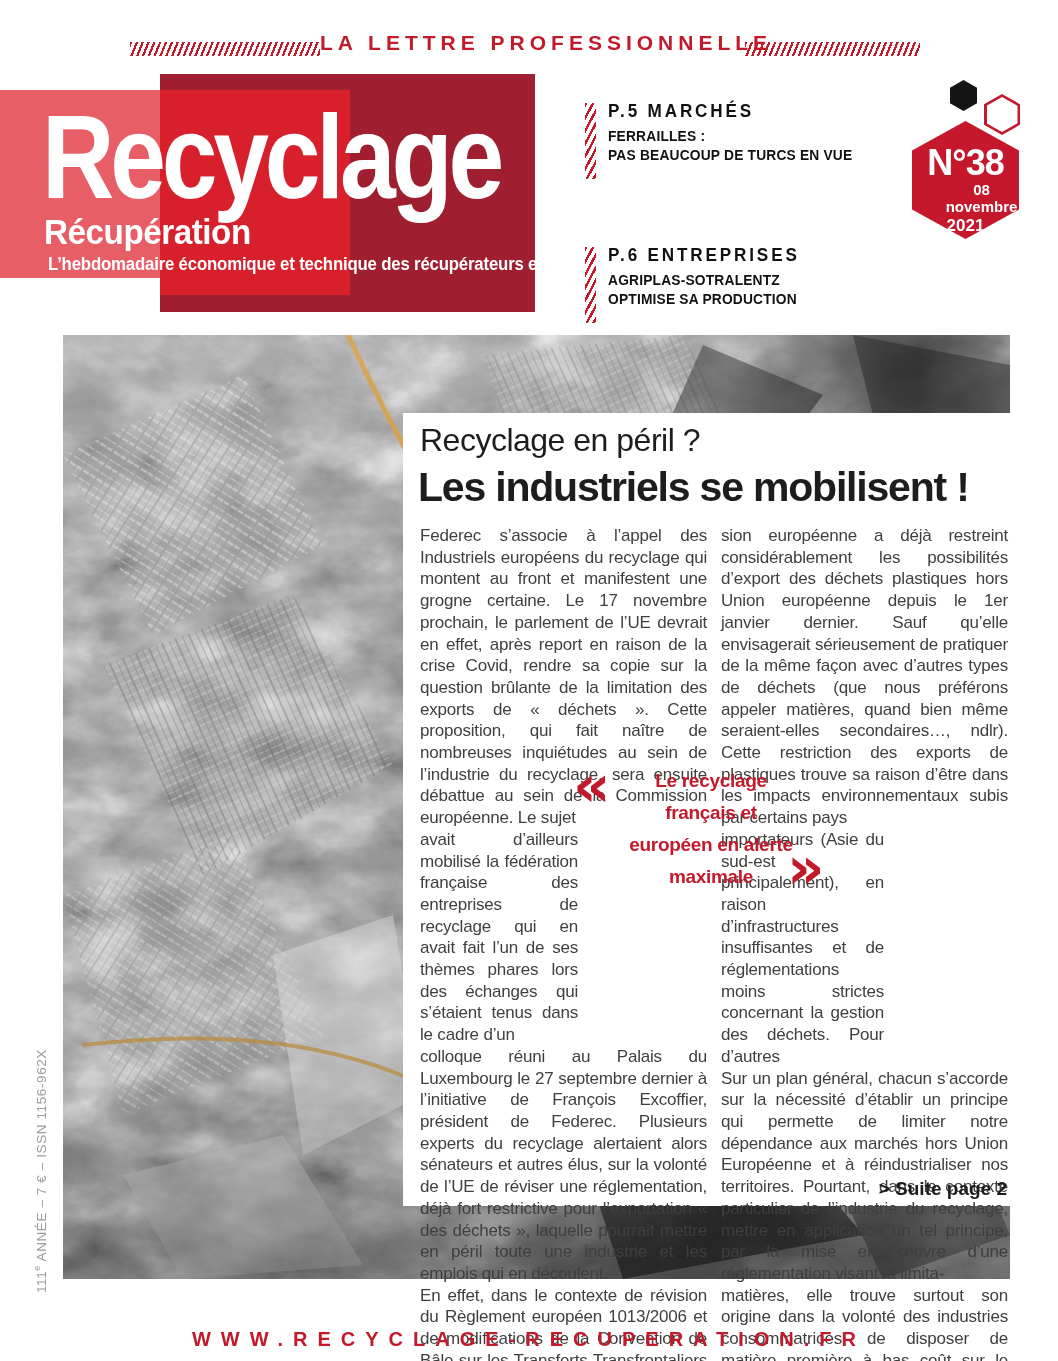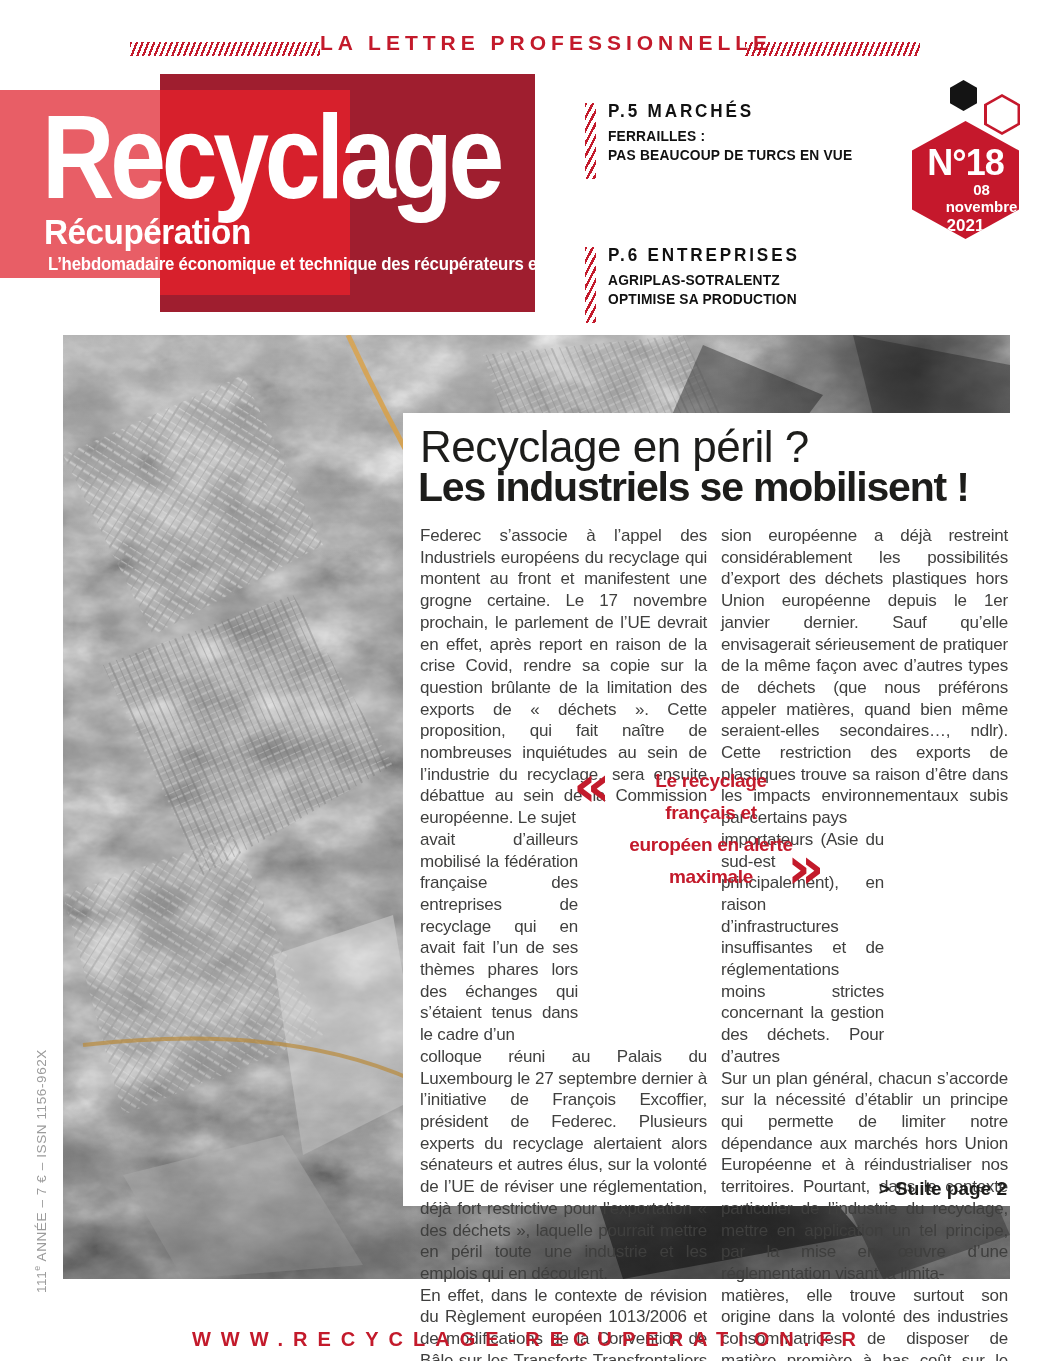--- a/index.html
+++ b/index.html
@@ -76,21 +76,21 @@
     content:"";position:absolute;inset:0;pointer-events:none;
     background:
       radial-gradient(circle at 90% 4%, rgba(0,0,0,0.6), transparent 16%),
       radial-gradient(circle at 70% 95%, rgba(0,0,0,0.45), transparent 30%),
       linear-gradient(to bottom, rgba(255,255,255,0.10), transparent 25%),
       linear-gradient(to bottom, transparent 78%, rgba(0,0,0,0.30));
   }
   
   .article-box{position:absolute;left:403px;top:413px;width:607px;height:793px;background:#ffffff;}
   .kicker{
-    position:absolute;left:17px;top:9px;font-size:44px;font-weight:400;
+    position:absolute;left:17px;top:9px;font-size:32px;font-weight:400;
     color:var(--ink);letter-spacing:-0.5px;white-space:nowrap;
   }
   .headline{
     position:absolute;left:15px;top:51px;font-size:41px;font-weight:800;
     color:var(--ink);letter-spacing:-1.2px;white-space:nowrap;
   }
   .columns{position:absolute;left:17px;top:112px;width:588px;display:flex;gap:14px;}
   .bodycol{width:287px;font-size:17px;line-height:21.7px;letter-spacing:-0.2px;
     text-align:justify;color:var(--body-ink);}
   .bodycol p{margin:0;}
@@ -147,21 +147,21 @@
       <div class="toc-line">AGRIPLAS-SOTRALENTZ</div>
       <div class="toc-line">OPTIMISE SA PRODUCTION</div>
     </div>
   </div>
 
   <div class="hex hex-black"></div>
   <div class="hex hex-outline-outer">
     <div class="hex hex-outline-inner"></div>
   </div>
   <div class="hex hex-badge">
-    <div class="badge-number">N°18</div>
+    <div class="badge-number">N°38</div>
     <div class="badge-date1">08 novembre</div>
     <div class="badge-date2">2021</div>
   </div>
 
   <div class="photo">
     <svg viewBox="0 0 947 944" preserveAspectRatio="none" xmlns="http://www.w3.org/2000/svg">
       <defs>
         <filter id="metal" x="-5%" y="-5%" width="110%" height="110%">
           <feTurbulence type="fractalNoise" baseFrequency="0.013 0.02" numOctaves="5" seed="11"></feTurbulence>
           <feColorMatrix type="saturate" values="0"></feColorMatrix>

